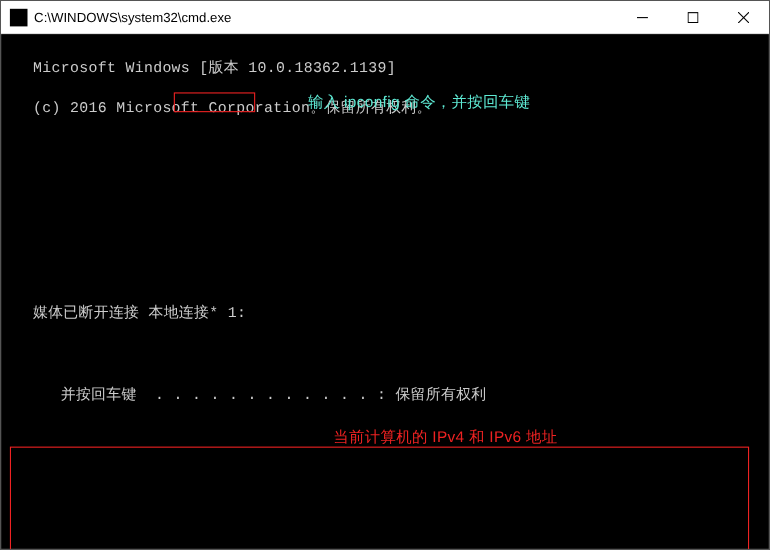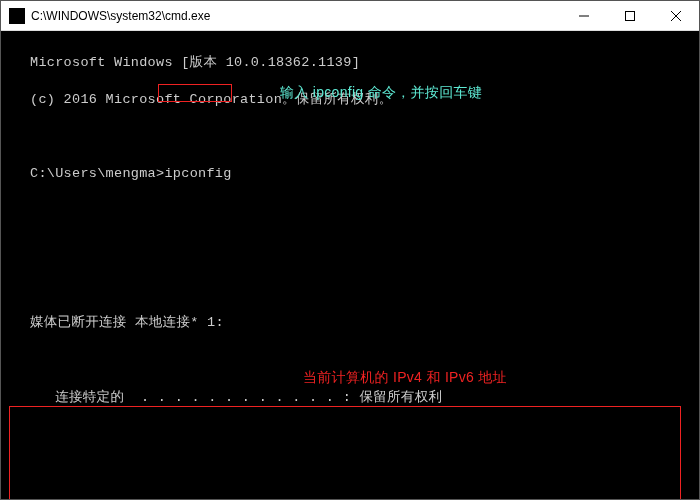--- a/index.html
+++ b/index.html
@@ -9,21 +9,21 @@
 .app-icon { width:16px; height:16px; margin:0 6px 0 8px; background:#000; }
 .title { flex:1; font-family:"Segoe UI",sans-serif; font-size:12px; color:#000; }
 .winbtns { display:flex; }
 .winbtn { width:46px; height:30px; display:flex; align-items:center; justify-content:center; font-family:"Segoe UI",sans-serif; font-size:11px; color:#000; }
 .winbtn svg { pointer-events:none; }
 .terminal { flex:1; background:#000; color:#ccc; padding:4px 6px; font-size:13.5px; line-height:1.38; white-space:pre; letter-spacing:0.3px; position:relative; overflow:hidden; }
 .line { display:block;padding-left:23px; }
 .hl-cmd { position:absolute; border:1.5px solid #e22; left:157px; top:53px; width:74px; height:18px; }
 .ann1 { position:absolute; color:#5eead4; font-family:"Microsoft YaHei","SimSun",sans-serif; font-size:14px; left:279px; top:52px; }
 .hl-box { position:absolute; border:1.5px solid #e22; left:8px; top:375px; width:672px; height:95px; }
-.ann2 { position:absolute; color:#e22; font-family:"Microsoft YaHei","SimSun",sans-serif; font-size:14px; left:302px; top:337px; }
+.ann2 { position:absolute; color:#e22; font-family:"Microsoft YaHei","SimSun",sans-serif; font-size:14px; left:302px; top:357px; }
 </style>
 </head>
 <body>
 
 <div class="window">
   <div class="titlebar">
     <div class="app-icon"></div>
     <div class="title">C:\WINDOWS\system32\cmd.exe</div>
     <div class="winbtns">
       <div class="winbtn">
@@ -41,27 +41,26 @@
             <line x1="0" y1="0" x2="10" y2="10" stroke="#000" stroke-width="1"></line>
             <line x1="10" y1="0" x2="0" y2="10" stroke="#000" stroke-width="1"></line>
           </svg>
         </div>
     </div>
   </div>
   <div class="terminal">
 <span class="line">Microsoft Windows [版本 10.0.18362.1139]</span>
 <span class="line">(c) 2016 Microsoft Corporation。保留所有权利。</span>
 <span class="line"> </span>
-<span class="line"><span>C:\Users\mengma&gt;</span><span>ipconfig</span></span>
 <span class="line"> </span>
 <span class="line"> </span>
 <span class="line"> </span>
 <span class="line">媒体已断开连接 本地连接* 1:</span>
 <span class="line"> </span>
-<span class="line">   <span>连接特定的  . . . . . . . . . . . . :</span><span> 保留所有权利</span></span>
+<span class="line">   <span>并按回车键  . . . . . . . . . . . . :</span><span> 保留所有权利</span></span>
 
 
 
 
 
 
 
 
 
 

